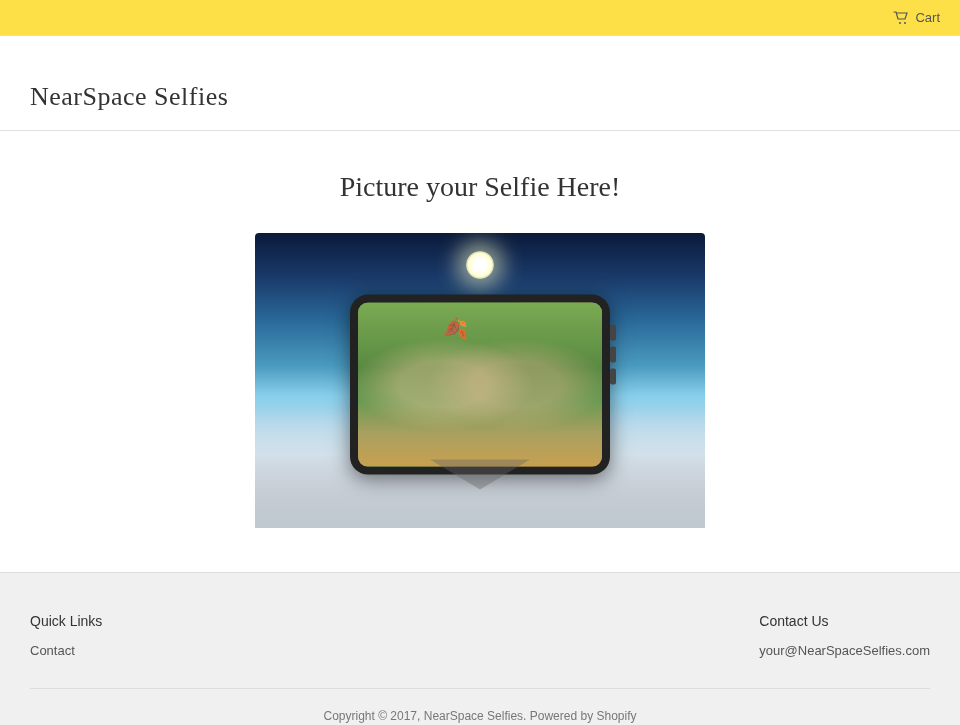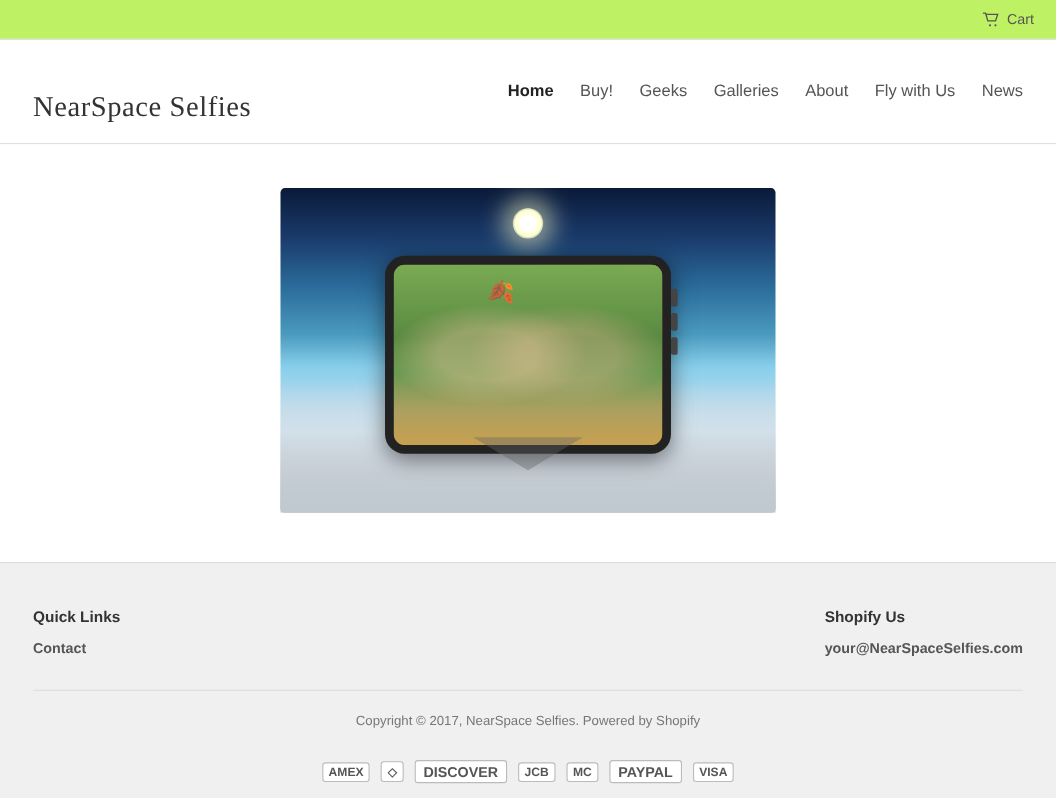--- a/index.html
+++ b/index.html
@@ -1,20 +1,20 @@
 <!DOCTYPE html>
 <html><head>
   <meta charset="utf-8">
   <style>
     * { margin: 0; padding: 0; box-sizing: border-box; }
     body { font-family: Georgia, 'Times New Roman', serif; background: #fff; color: #333; font-size: 14px; }
 
     
     .top-bar {
-      background: #bef264;
+      background: #fde047;
       border-bottom: 1px solid #ddd;
       height: 36px;
       display: flex;
       align-items: center;
       justify-content: flex-end;
       padding: 0 20px;
     }
     .top-bar .cart-link {
       display: flex;
       align-items: center;
@@ -217,31 +217,30 @@
       padding: 40px 30px 20px;
     }
     .footer-top {
       display: flex;
       justify-content: space-between;
       margin-bottom: 30px;
     }
     .footer-section h3 {
       font-family: Arial, sans-serif;
       font-size: 14px;
-      font-weight: bold;
+      font-weight: normal;
       color: #333;
       margin-bottom: 14px;
     }
     .footer-section a, .footer-section p {
       color: #555;
       text-decoration: none;
       font-family: Arial, sans-serif;
       font-size: 13px;
       display: block;
-      font-weight: bold;
     }
 
     .social-icons {
       display: flex;
       gap: 14px;
       align-items: center;
     }
 
     .footer-bottom {
       text-align: center;
@@ -291,34 +290,24 @@
       <path d="M1 1h2l2 7h7l2-6H4" stroke="#555" stroke-width="1.2" fill="none" stroke-linecap="round"></path>
       <circle cx="7" cy="12" r="1" fill="#555"></circle>
       <circle cx="12" cy="12" r="1" fill="#555"></circle>
     </svg>
     <span>Cart</span>
   </a>
 </div>
 
 <header class="header">
   <div class="site-title">NearSpace Selfies</div>
-  <nav>
-    <ul class="nav">
-      <li><a href="#" class="active">Home</a></li>
-      <li><a href="#">Buy!</a></li>
-      <li><a href="#">Geeks</a></li>
-      <li><a href="#">Galleries</a></li>
-      <li><a href="#">About</a></li>
-      <li><a href="#">Fly with Us</a></li>
-      <li><a href="#">News</a></li>
-    </ul>
-  </nav>
 </header>
 
 <main class="main-content">
+  <h1 class="page-heading">Picture your Selfie Here!</h1>
 
   <div class="hero-image-container">
     
     <div class="hero-bg"></div>
     
     <div class="sun"></div>
     
     <div class="clouds-layer"></div>
 
     
@@ -346,21 +335,21 @@
 <footer class="footer">
   <div class="footer-top">
 
     <div class="footer-section">
       <h3>Quick Links</h3>
       <a href="#">Contact</a>
     </div>
 
 
     <div class="footer-section">
-      <h3>Shopify Us</h3>
+      <h3>Contact Us</h3>
       <p>your@NearSpaceSelfies.com</p>
     </div>
   </div>
 
   <div class="footer-bottom">
     <p>Copyright © 2017, NearSpace Selfies. Powered by Shopify</p>
     <div class="payment-icons">
       <span class="payment-icon">AMEX</span>
       <span class="payment-icon">◇</span>
       <span class="payment-icon large">DISCOVER</span>

